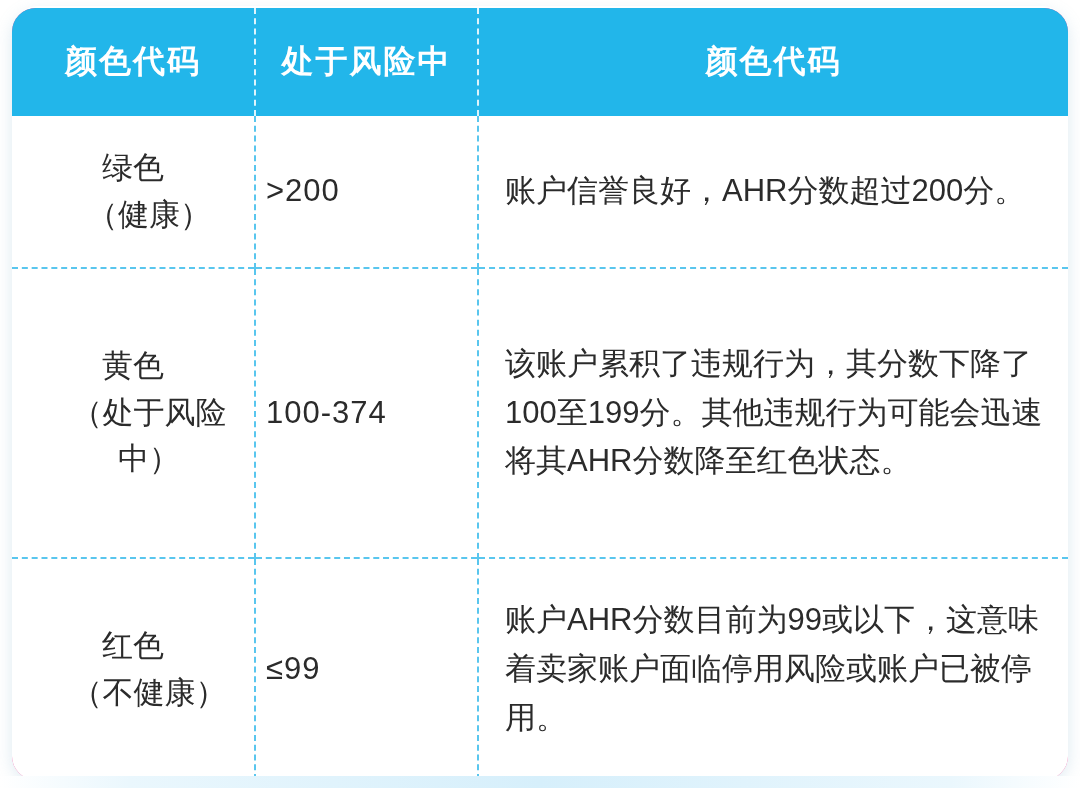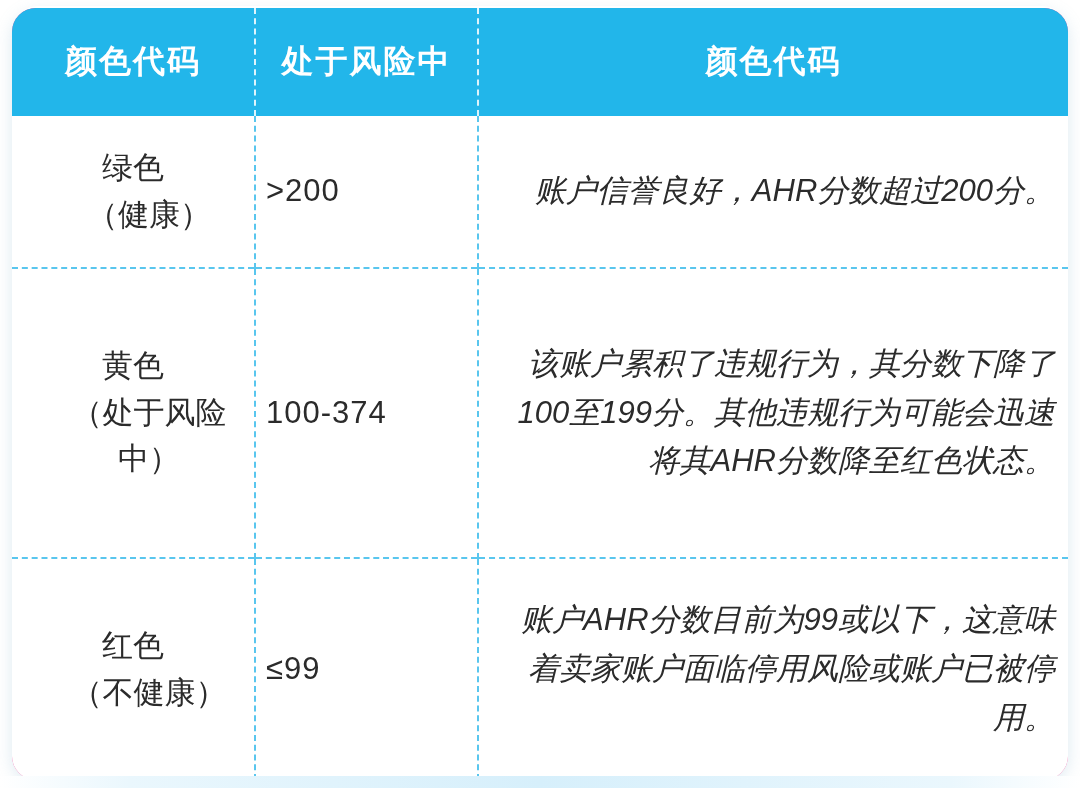--- a/index.html
+++ b/index.html
@@ -76,25 +76,24 @@
   tbody tr td.col-color {
     text-align: center;
     border-right: 2px dashed #59c6ee;
   }
   tbody tr td.col-score {
     text-align: left;
     border-right: 2px dashed #59c6ee;
     letter-spacing: 1px;
   }
   tbody tr td.col-desc {
-    text-align: right;
+    text-align: left;
     padding-left: 26px;
     padding-right: 13px;
     line-height: 1.58;
-    font-style: italic;
   }
   tbody tr.row-sep td {
     border-top: 2px dashed #59c6ee;
   }
   .color-name {
     display: block;
   }
   .color-sub {
     display: block;
     margin-left: 32px;

